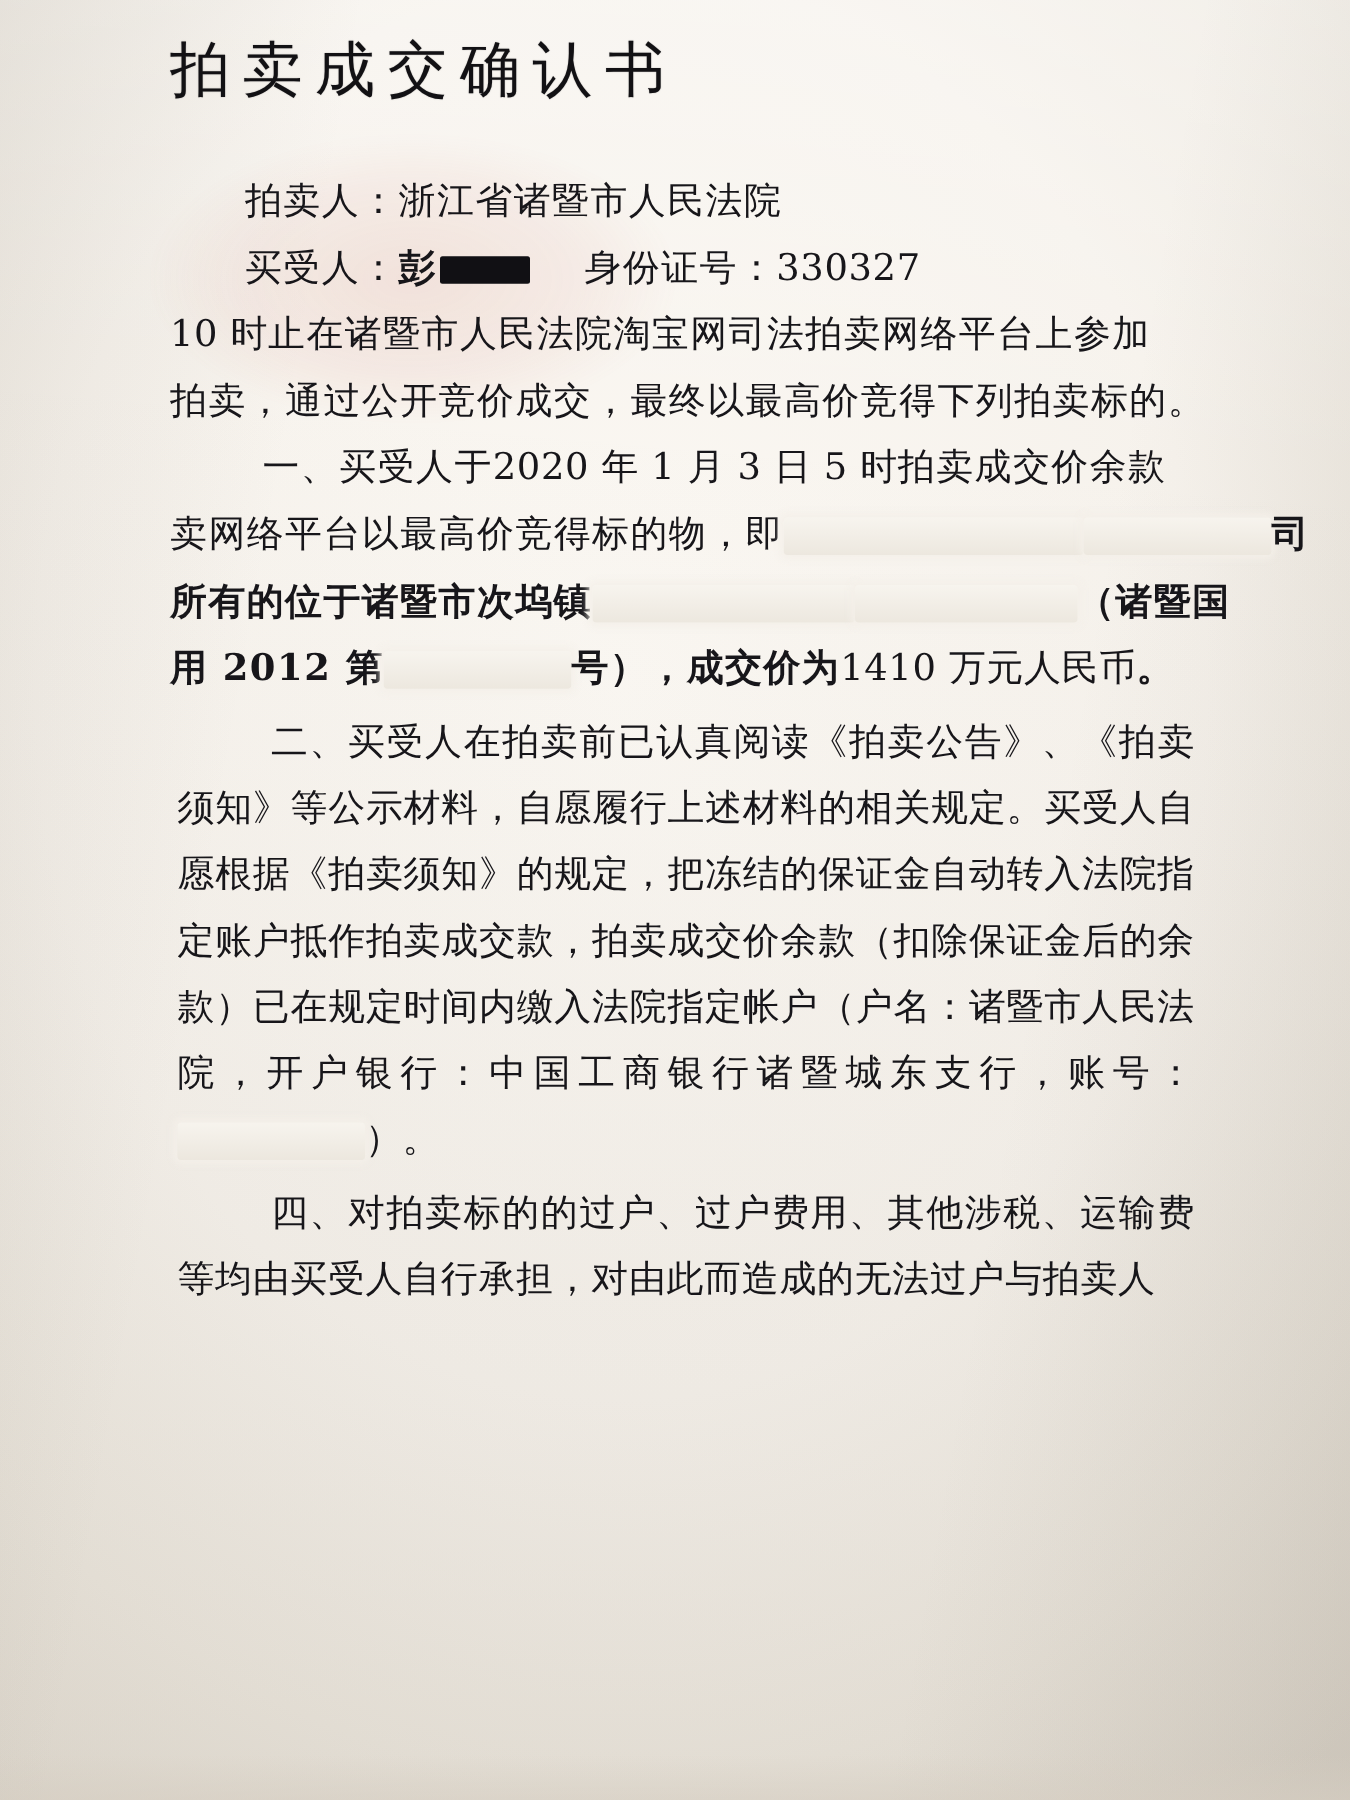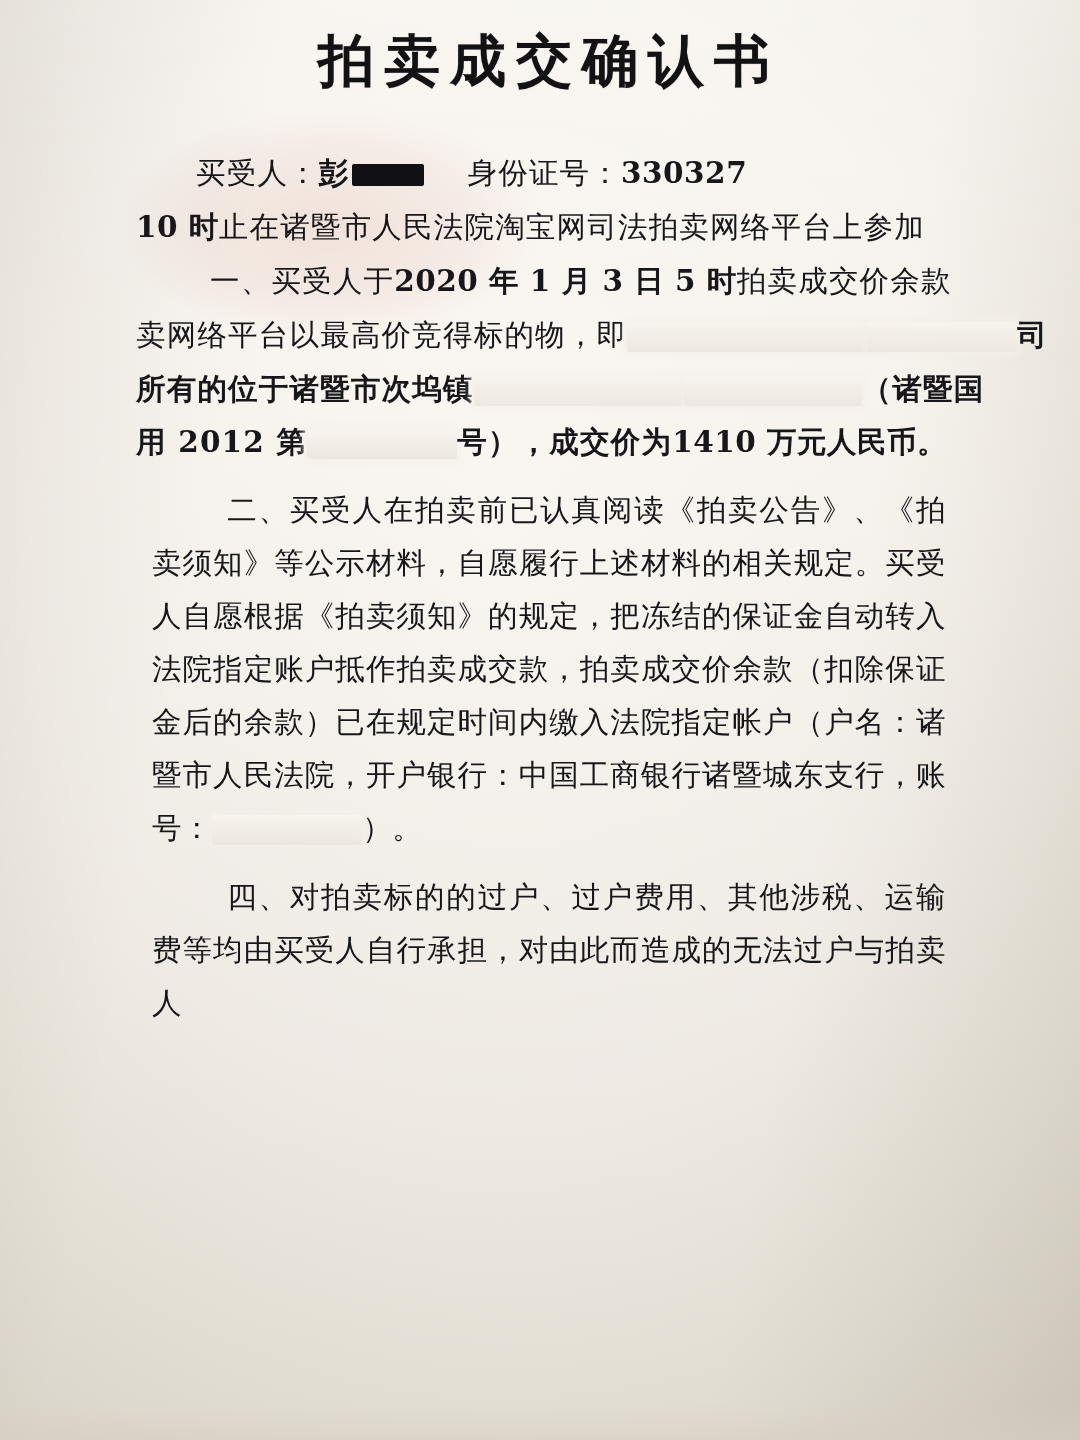--- a/index.html
+++ b/index.html
@@ -46,49 +46,48 @@
   }
 
   .content {
     position: relative;
     z-index: 3;
     padding: 0 118px 0 136px;
     color: #17161a;
   }
 
   .doc-title {
-    text-align: center;
-    font-size: 56px;
-    font-weight: 700;
+    font-size: 48px;
+    font-weight: 400;
     letter-spacing: 10px;
     padding-top: 24px;
     margin: 0 0 46px 0;
     color: #121114;
     font-family: "DejaVu Serif", "Liberation Serif", serif;
     text-shadow: 0 0 1px rgba(0,0,0,0.35);
   }
 
   .line {
     font-size: 29.5px;
     line-height: 53px;
     letter-spacing: 1.2px;
     white-space: nowrap;
   }
   .para {
     font-size: 29.5px;
     line-height: 53px;
     letter-spacing: 0.6px;
     text-align: justify;
     text-justify: inter-ideograph;
-    margin: 16px;
+    margin: 6px;
   }
   .indent-2 { padding-left: 60px; }
 
   .bold { font-weight: 700; }
-  .num { font-weight: 700; letter-spacing: 0.5px; }
+  .num { font-weight: 400; letter-spacing: 0.5px; }
 
   
   .redact {
     display: inline-block;
     background: #111014;
     border-radius: 2px;
     vertical-align: middle;
     height: 22px;
     margin: 0 2px;
   }
@@ -122,30 +121,36 @@
 </head>
 <body>
 
 <div class="page">
   <div class="seal-ghost"></div>
 
   <div class="content">
 
     <h1 class="doc-title">拍卖成交确认书</h1>
 
+    <div class="line indent-2">
+      <span>拍卖人：</span><span>浙江省诸暨市人民法院</span>
+    </div>
 
     <div class="line indent-2">
       <span>买受人：</span><span class="bold">彭</span><span class="redact redact-w2"></span><span class="gap-l">身份证号：</span><span class="num">330327</span>
     </div>
 
 
     <div class="line">
       <span class="num">10 时</span><span>止在诸暨市人民法院淘宝网司法拍卖网络平台上参加</span>
     </div>
 
+    <div class="line">
+      <span>拍卖，通过公开竞价成交，最终以最高价竞得下列拍卖标的。</span>
+    </div>
 
 
     <div>
       <div class="line" style="padding-left:74px;">
         <span>一、</span><span>买受人于</span><span class="num">2020 年 1 月 3 日 5 时</span><span>拍卖成交价余款</span>
       </div>
       <div class="line">
         <span>卖网络平台以最高价竞得标的物，即</span><span class="whiteout wo-a"></span><span class="whiteout wo-b"></span><span class="bold">司</span>
       </div>
       <div class="line bold">

